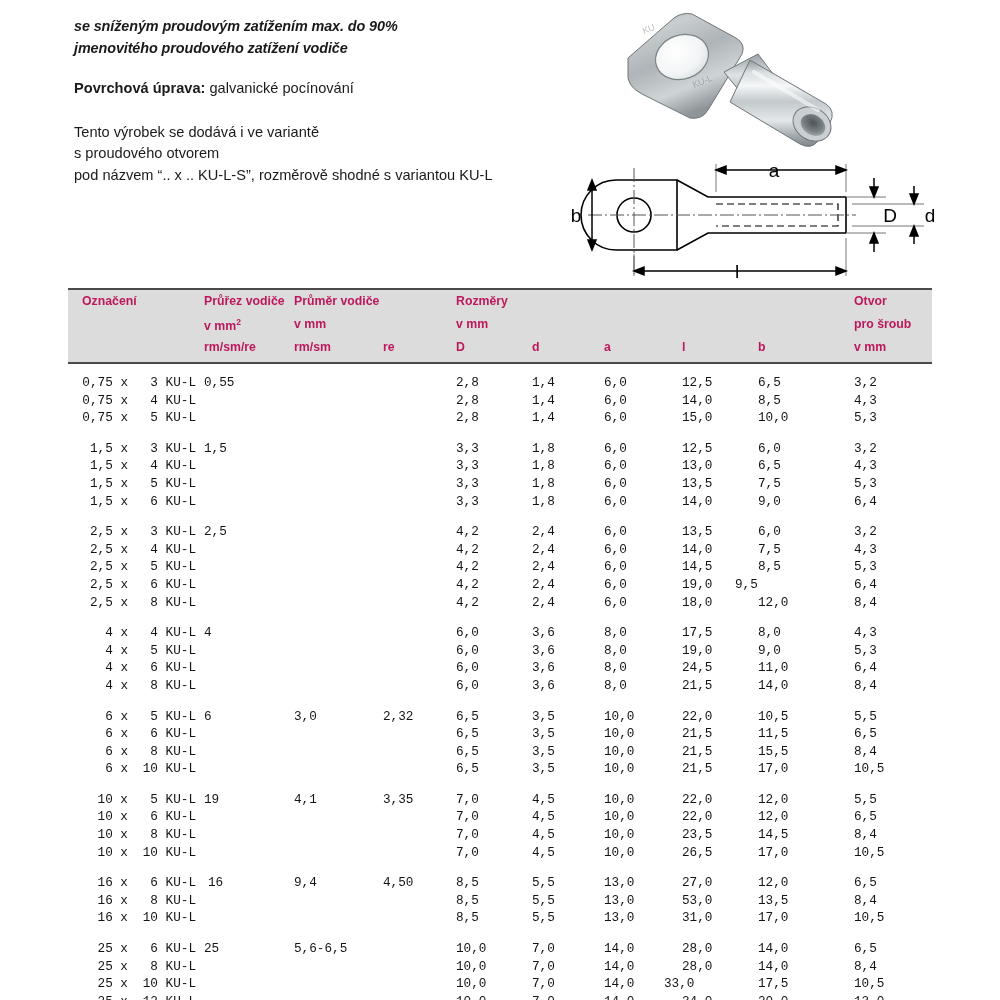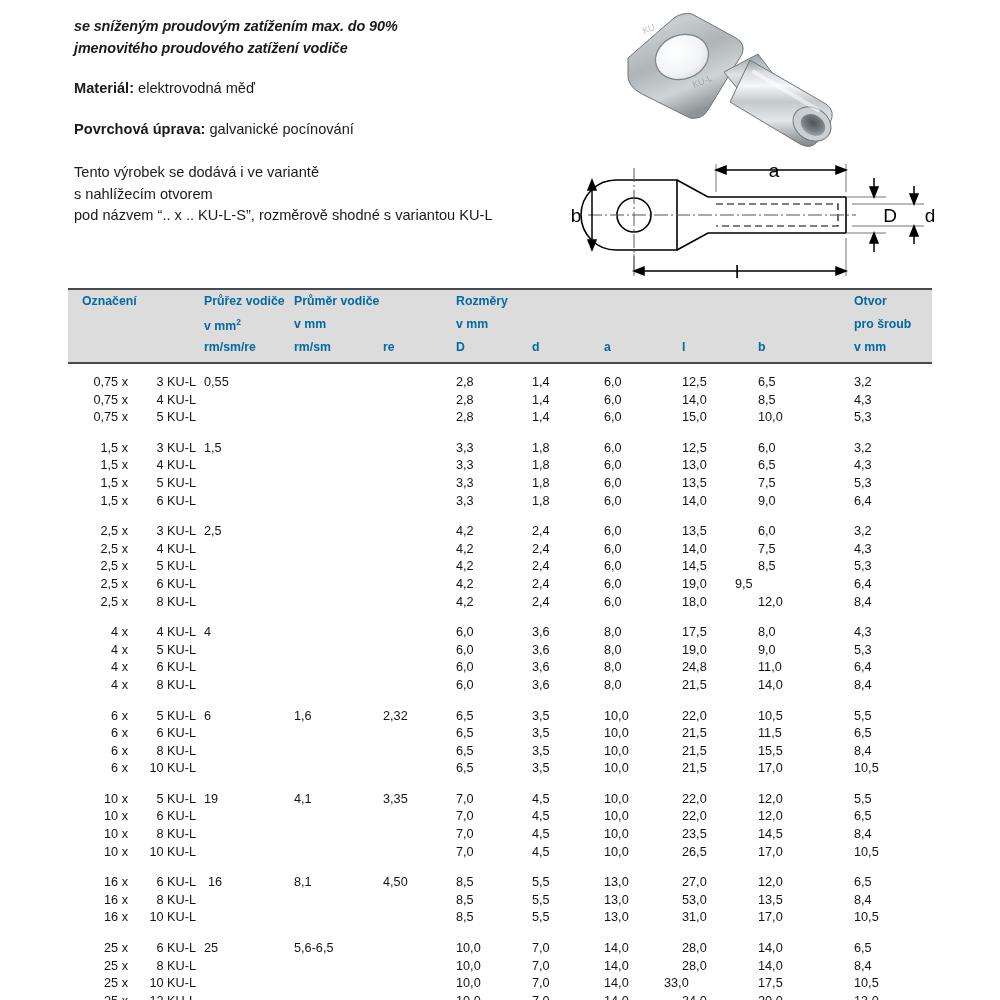--- a/index.html
+++ b/index.html
@@ -44,60 +44,56 @@
 
   .thead {
     background: #dcdcdc;
     margin: 0 68px;
     padding: 10px 0 9px 0;
     position: relative;
     height: 72px;
   }
   .hcell {
     position: absolute;
-    font-size: 12.3px; font-weight: 700; color: #0369a1;
+    font-size: 12.3px; font-weight: 700; color: #be185d;
     white-space: nowrap;
   }
   .hcell sup { font-size: 8.5px; vertical-align: super; }
 
   .tbody { margin: 0 68px; padding-top: 10px; position: relative; }
 
   .grp { margin-bottom: 13px; }
-  .row { position: relative; height: 17.6px; }
+  .row { position: relative; height: 17.6px; font-family: Liberation Mono, monospace; }
   .c {
     position: absolute;
     font-size: 12.7px; color: #141414;
     white-space: nowrap;
     line-height: 17.6px;
   }
 </style>
 </head>
 <body>
 
 <div id="top">
 
   <div id="intro">
     <div class="lead">
       <div>se sníženým proudovým zatížením max. do 90%</div>
       <div>jmenovitého proudového zatížení vodiče</div>
     </div>
 
-    <div class="kv">
-      <b>Materiál:</b>
-      <span>elektrovodná měď</span>
-    </div>
 
     <div class="kv">
       <b>Povrchová úprava:</b>
       <span>galvanické pocínování</span>
     </div>
 
     <div class="note">
       <div>Tento výrobek se dodává i ve variantě</div>
-      <div>s nahlížecím otvorem</div>
+      <div>s proudového otvorem</div>
       <div>pod názvem “.. x .. KU-L-S”, rozměrově shodné s variantou KU-L</div>
     </div>
   </div>
 
   <div id="photo">
     <svg width="258" height="148" viewBox="0 0 258 148">
       <defs>
         <linearGradient id="gTongue" x1="0" y1="0" x2="0.45" y2="1">
           <stop offset="0%" stop-color="#9da3a6"></stop>
           <stop offset="22%" stop-color="#c9ced0"></stop>
@@ -402,41 +398,41 @@
           <div class="c" style="left: 614px; width: 40px; text-align: left;">19,0</div>
           <div class="c" style="left: 690px; width: 40px; text-align: left;">9,0</div>
           <div class="c" style="left: 786px; width: 40px; text-align: left;">5,3</div>
         </div>
         <div class="row">
           <div class="c" style="left: 8px; width: 52px; text-align: right;">4 x</div>
           <div class="c" style="left: 66px; width: 62px; text-align: right;">6 KU-L</div>
           <div class="c" style="left: 388px; width: 40px; text-align: left;">6,0</div>
           <div class="c" style="left: 464px; width: 40px; text-align: left;">3,6</div>
           <div class="c" style="left: 536px; width: 40px; text-align: left;">8,0</div>
-          <div class="c" style="left: 614px; width: 40px; text-align: left;">24,8</div>
+          <div class="c" style="left: 614px; width: 40px; text-align: left;">24,5</div>
           <div class="c" style="left: 690px; width: 40px; text-align: left;">11,0</div>
           <div class="c" style="left: 786px; width: 40px; text-align: left;">6,4</div>
         </div>
         <div class="row">
           <div class="c" style="left: 8px; width: 52px; text-align: right;">4 x</div>
           <div class="c" style="left: 66px; width: 62px; text-align: right;">8 KU-L</div>
           <div class="c" style="left: 388px; width: 40px; text-align: left;">6,0</div>
           <div class="c" style="left: 464px; width: 40px; text-align: left;">3,6</div>
           <div class="c" style="left: 536px; width: 40px; text-align: left;">8,0</div>
           <div class="c" style="left: 614px; width: 40px; text-align: left;">21,5</div>
           <div class="c" style="left: 690px; width: 40px; text-align: left;">14,0</div>
           <div class="c" style="left: 786px; width: 40px; text-align: left;">8,4</div>
         </div>
       </div>
       <div class="grp">
         <div class="row">
           <div class="c" style="left: 8px; width: 52px; text-align: right;">6 x</div>
           <div class="c" style="left: 66px; width: 62px; text-align: right;">5 KU-L</div>
           <div class="c" style="left: 136px; width: 60px; text-align: left;">6</div>
-          <div class="c" style="left: 226px; width: 70px; text-align: left;">1,6</div>
+          <div class="c" style="left: 226px; width: 70px; text-align: left;">3,0</div>
           <div class="c" style="left: 315px; width: 50px; text-align: left;">2,32</div>
           <div class="c" style="left: 388px; width: 40px; text-align: left;">6,5</div>
           <div class="c" style="left: 464px; width: 40px; text-align: left;">3,5</div>
           <div class="c" style="left: 536px; width: 40px; text-align: left;">10,0</div>
           <div class="c" style="left: 614px; width: 40px; text-align: left;">22,0</div>
           <div class="c" style="left: 690px; width: 40px; text-align: left;">10,5</div>
           <div class="c" style="left: 786px; width: 40px; text-align: left;">5,5</div>
         </div>
         <div class="row">
           <div class="c" style="left: 8px; width: 52px; text-align: right;">6 x</div>
@@ -512,21 +508,21 @@
           <div class="c" style="left: 614px; width: 40px; text-align: left;">26,5</div>
           <div class="c" style="left: 690px; width: 40px; text-align: left;">17,0</div>
           <div class="c" style="left: 786px; width: 40px; text-align: left;">10,5</div>
         </div>
       </div>
       <div class="grp">
         <div class="row">
           <div class="c" style="left: 8px; width: 52px; text-align: right;">16 x</div>
           <div class="c" style="left: 66px; width: 62px; text-align: right;">6 KU-L</div>
           <div class="c" style="left: 140px; width: 60px; text-align: left;">16</div>
-          <div class="c" style="left: 226px; width: 70px; text-align: left;">8,1</div>
+          <div class="c" style="left: 226px; width: 70px; text-align: left;">9,4</div>
           <div class="c" style="left: 315px; width: 50px; text-align: left;">4,50</div>
           <div class="c" style="left: 388px; width: 40px; text-align: left;">8,5</div>
           <div class="c" style="left: 464px; width: 40px; text-align: left;">5,5</div>
           <div class="c" style="left: 536px; width: 40px; text-align: left;">13,0</div>
           <div class="c" style="left: 614px; width: 40px; text-align: left;">27,0</div>
           <div class="c" style="left: 690px; width: 40px; text-align: left;">12,0</div>
           <div class="c" style="left: 786px; width: 40px; text-align: left;">6,5</div>
         </div>
         <div class="row">
           <div class="c" style="left: 8px; width: 52px; text-align: right;">16 x</div>

